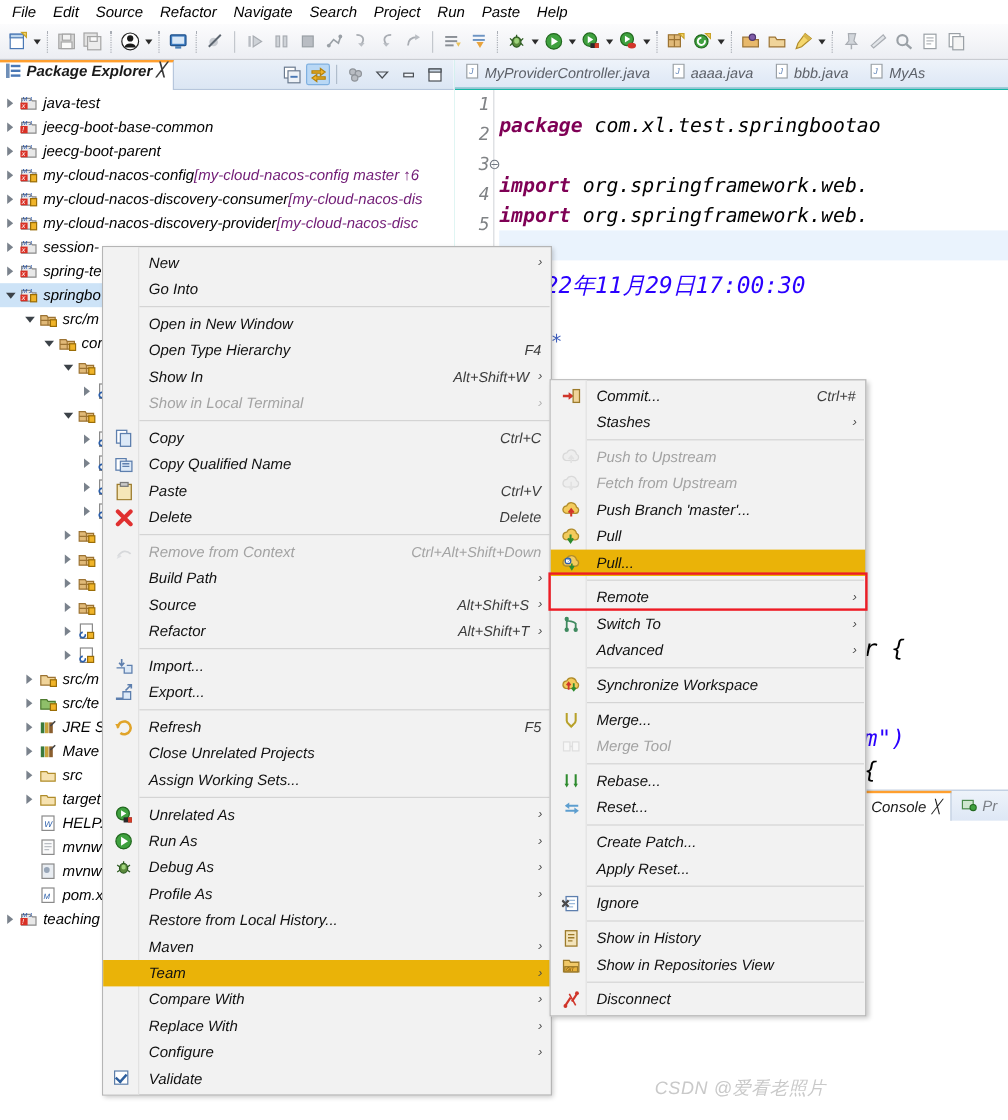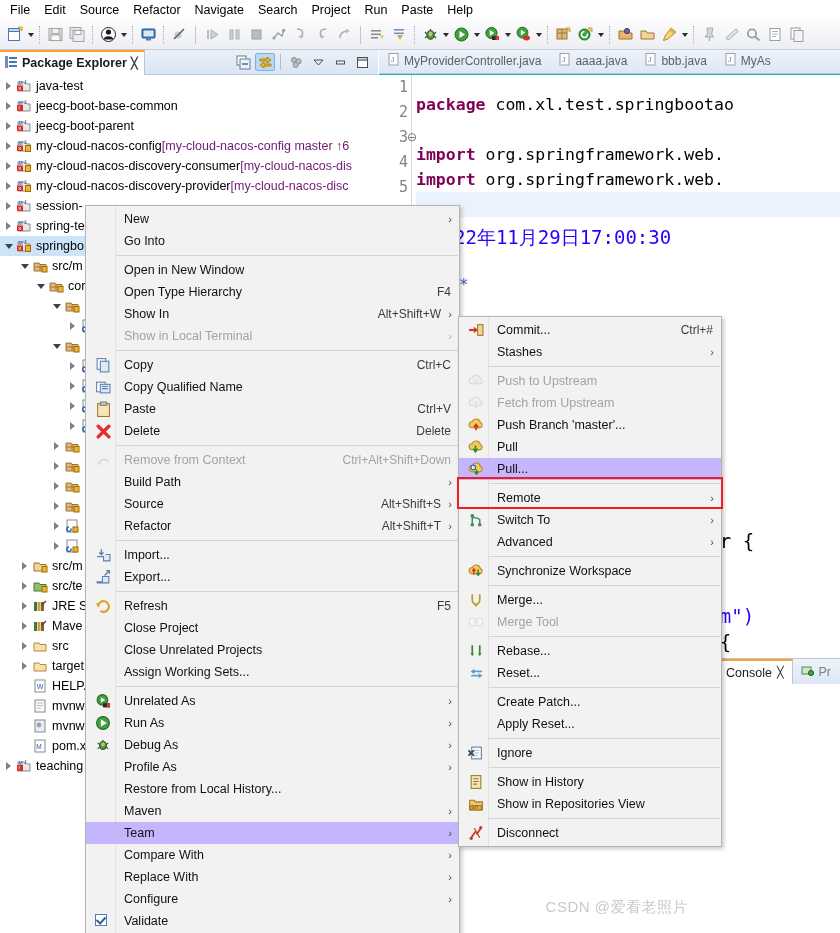--- a/index.html
+++ b/index.html
@@ -6,21 +6,21 @@
   html, body {
     margin: 0; padding: 0;
     width: 840px; height: 933px;
     overflow: hidden;
     background: #ffffff;
     font-family: "Liberation Sans", sans-serif;
     font-size: 12px;
     color: #000;
     -webkit-font-smoothing: antialiased;
   }
-  #app { position: relative; width: 696px; height: 933px; }
+  #app { position: relative; width: 696px; height: 933px; font-style: italic; }
 
   
   .menubar {
     position: absolute; left: 0; top: 0; width: 840px; height: 20px;
     background: #ffffff;
     display: flex; align-items: center; padding-left: 3px;
   }
   .menubar .mi {
     padding: 2px 7px; font-size: 12.5px; color: #000; cursor: default;
     white-space: nowrap;
@@ -52,21 +52,21 @@
     position: absolute; left: 0; top: 50px; width: 378px; height: 883px;
     background: #ffffff;
   }
   .vtab {
     position: absolute; left: 0; top: 0; width: 378px; height: 25px;
     background: linear-gradient(#eaf0f8, #dbe6f4);
     border-bottom: 1px solid #b6c6dc;
     display: flex; align-items: center;
   }
   .vtab-title {
-    display: flex; align-items: center; gap: 4px;
+    display: flex; align-items: flex-start; gap: 4px;
     height: 25px; padding: 0 6px 0 4px;
     background: #ffffff;
     border-top: 2px solid #ff9f2e;
     border-right: 1px solid #b6c6dc;
     font-size: 12.5px; font-weight: bold; color: #1a1a1a;
   }
   .vtab-actions {
     margin-left: auto; display: flex; align-items: center; gap: 2px;
     padding-right: 6px;
   }
@@ -166,21 +166,21 @@
     border: 1px solid #b5b5b5;
     box-shadow: 2px 2px 4px rgba(0,0,0,0.22);
     padding: 2px 0;
     font-size: 12.5px;
     z-index: 50;
   }
   .citem {
     position: relative; height: 22px; display: flex; align-items: center;
     padding-left: 38px; padding-right: 8px; white-space: nowrap; color: #111;
   }
-  .citem.hl { background: #c4b5fd; text-align: center; }
+  .citem.hl { background: #eab308; text-align: center; }
   .citem.dis { color: #a3a3a3; }
   .citem .ic {
     position: absolute; left: 9px; top: 3px;
     width: 16px; height: 16px; display: flex;
     align-items: center; justify-content: center;
   }
   .citem .accel {
     margin-left: auto; padding-left: 28px; color: #3c3c3c; font-size: 12px;
   }
   .citem.dis .accel { color: #a3a3a3; }
@@ -1159,23 +1159,20 @@
         <span class="ic">
           <svg width="16" height="16" viewBox="0 0 15 15">
             <path d="M3 8 a5 5 0 1 1 2 4" stroke="#e0a42a" fill="none" stroke-width="2"></path>
             <path d="M1 5 L5 5 L3 9 Z" fill="#e0a42a"></path>
           </svg>
         </span>
         <span>Refresh</span>
         <span class="accel">F5</span>
       </div>
       <div class="citem">
-        <span>Close Project</span>
-      </div>
-      <div class="citem">
         <span>Close Unrelated Projects</span>
       </div>
       <div class="citem">
         <span>Assign Working Sets...</span>
       </div>
       <div class="csep"></div>
       <div class="citem">
         <span class="ic">
           <svg width="16" height="16" viewBox="0 0 15 15">
             <circle cx="7" cy="6.5" r="5" fill="#3fa13f" stroke="#22691f"></circle>

